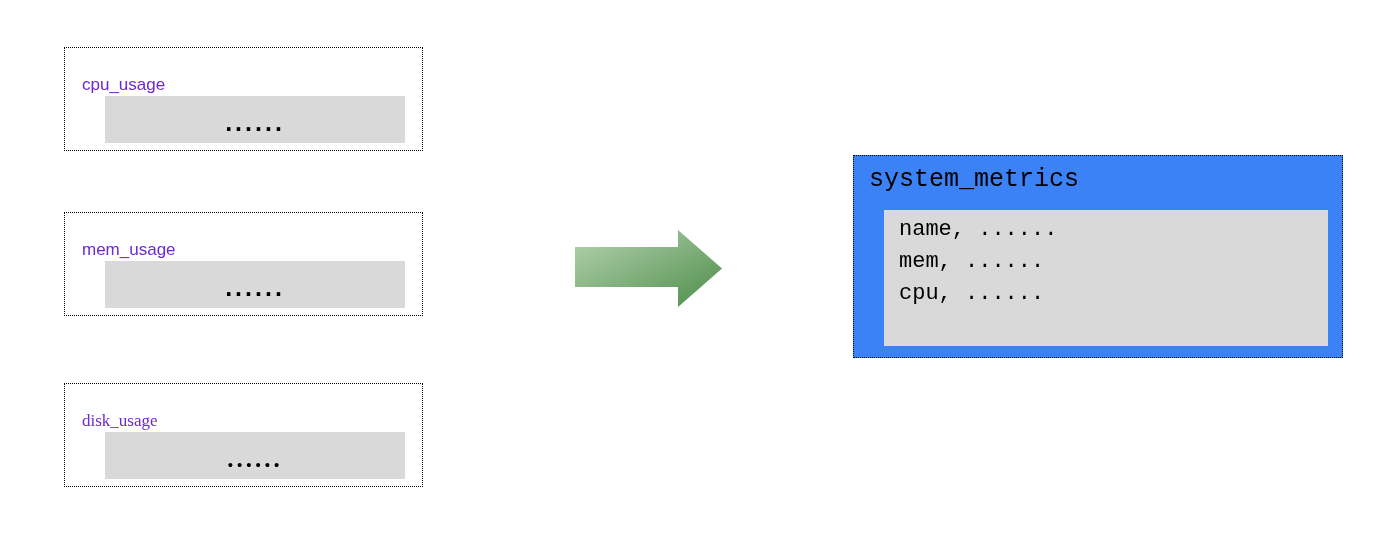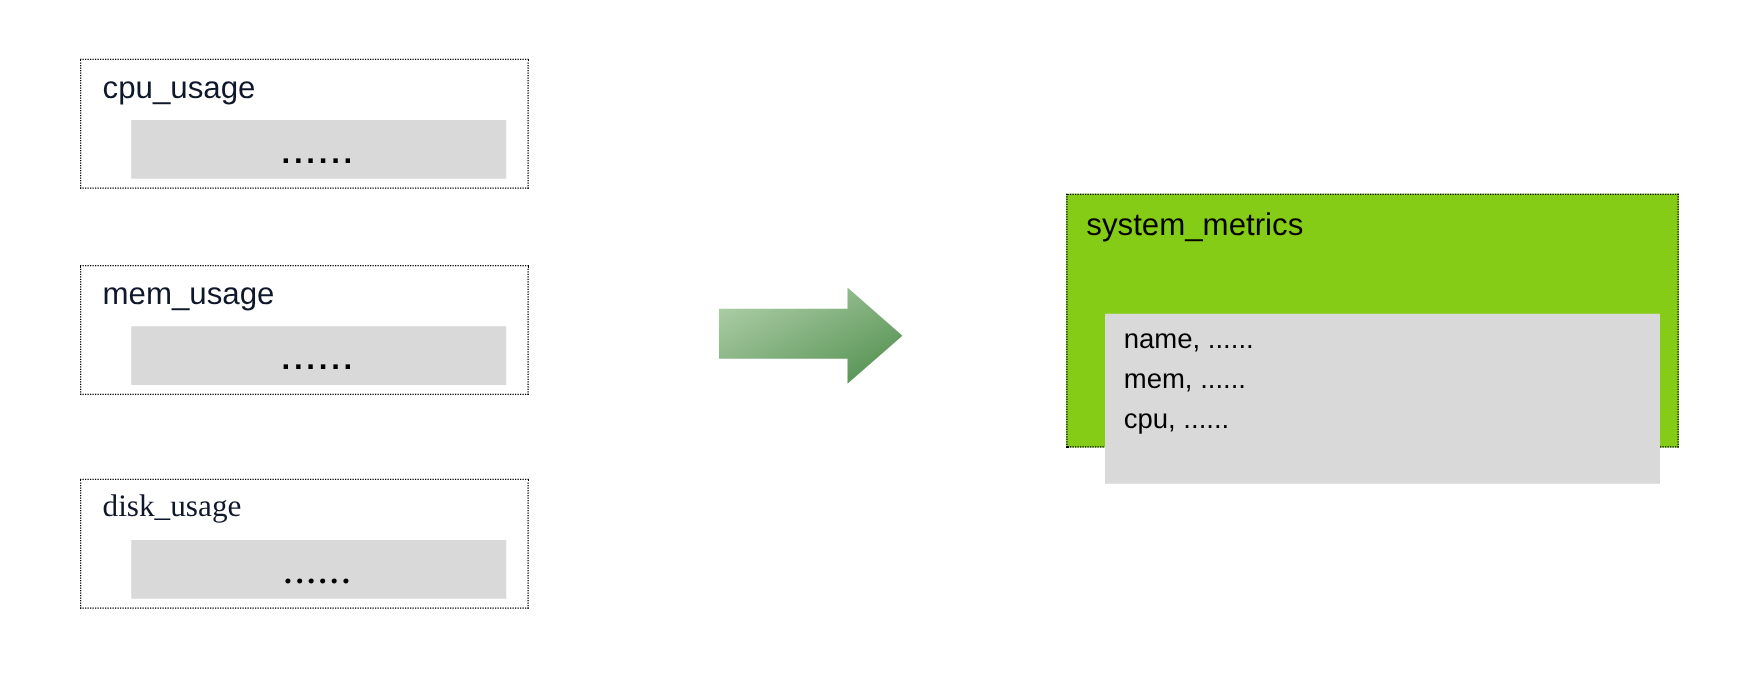--- a/index.html
+++ b/index.html
@@ -23,24 +23,24 @@
     border: 1px dotted #000000;
     background: #ffffff;
     box-sizing: border-box;
   }
   .src-box.pos-0 { top: 47px; }
   .src-box.pos-1 { top: 212px; text-align: right; }
   .src-box.pos-2 { top: 383px; font-family: Liberation Serif, serif; }
   .box-label {
     position: absolute;
     left: 17px;
-    top: 7px;
-    font-size: 25px;
+    top: 22px;
+    font-size: 17px;
     line-height: 30px;
-    color: #0f172a;
+    color: #6d28d9;
     white-space: nowrap;
   }
   .src-bar {
     position: absolute;
     left: 40px;
     top: 48px;
     width: 300px;
     height: 47px;
     background: #d9d9d9;
     display: flex;
@@ -61,42 +61,42 @@
     width: 147px;
     height: 77px;
   }
   .dst-box {
     position: absolute;
     left: 853px;
     top: 155px;
     width: 490px;
     height: 203px;
     border: 1px dotted #000000;
-    background: #84cc16;
+    background: #3b82f6;
     box-sizing: border-box;
+    font-family: Liberation Mono, monospace;
   }
   .dst-label {
     position: absolute;
     left: 15px;
     top: 9px;
     font-size: 25px;
     line-height: 30px;
     color: #000000;
     white-space: nowrap;
   }
   .dst-bar {
     position: absolute;
     left: 30px;
     top: 54px;
     width: 444px;
     height: 136px;
     background: #d9d9d9;
     box-sizing: border-box;
     padding: 4px 0 0 15px;
-    margin-top: 41px;
   }
   .dst-field {
     font-size: 22px;
     line-height: 32px;
     color: #000000;
     white-space: nowrap;
   }
 </style>
 </head>
 <body>

